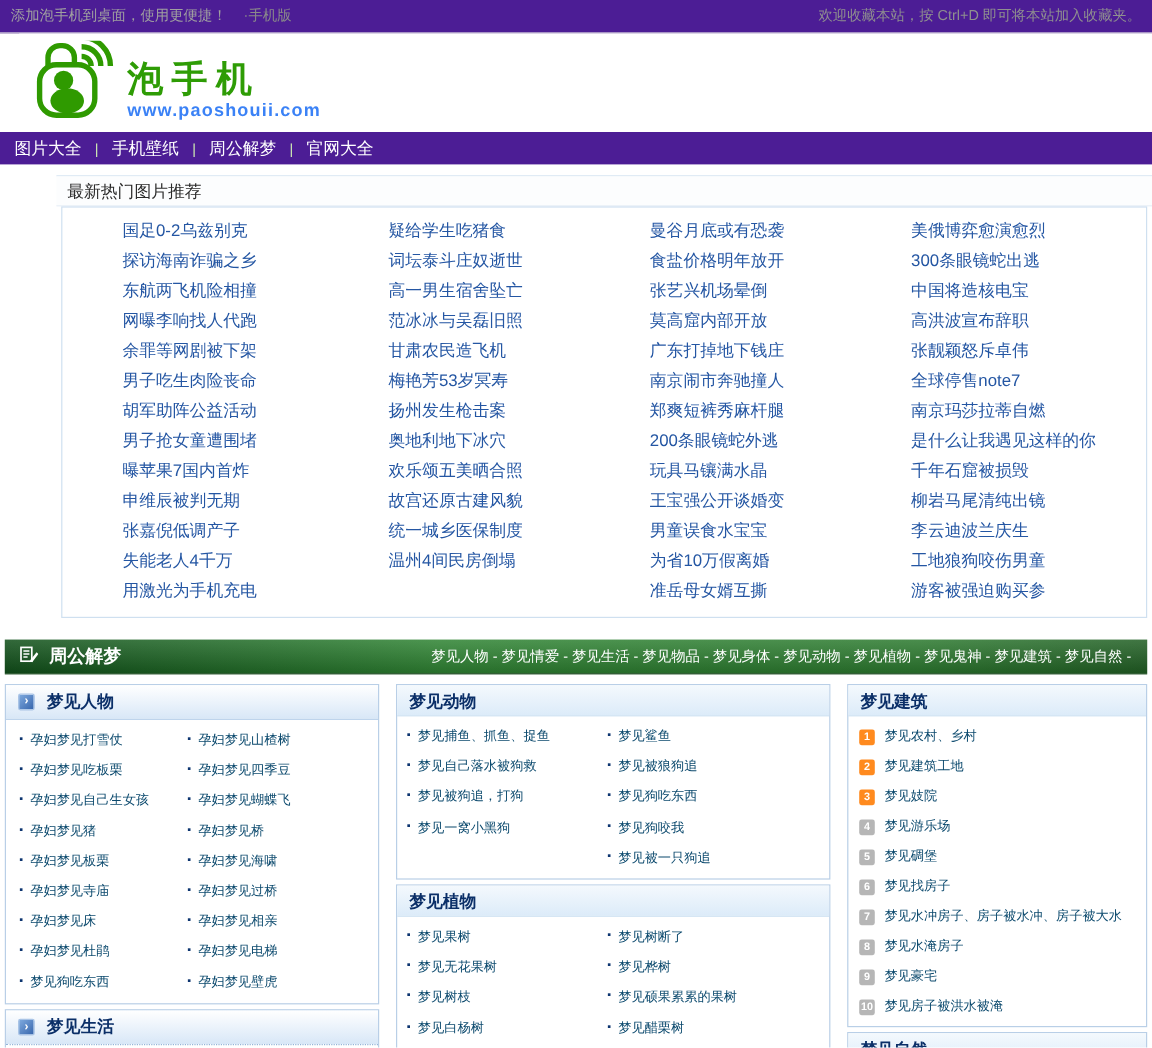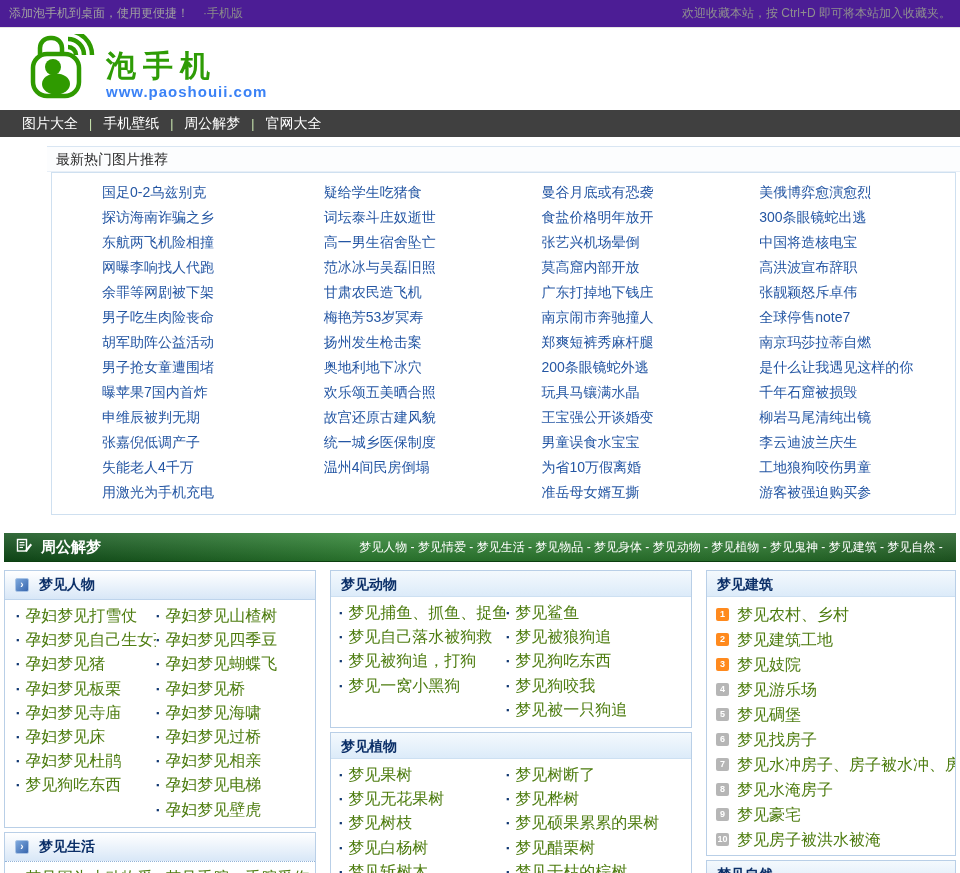--- a/index.html
+++ b/index.html
@@ -16,21 +16,21 @@
   .tb-right{color:#8f8f8f;}
 
   
   .site-header{height:82px;display:flex;align-items:center;padding-left:12px;background:#fff;margin-left:16px;}
   .logo{display:flex;align-items:flex-end;gap:6px;}
   .logo-txt{display:flex;flex-direction:column;padding-bottom:4px;}
   .logo-title{font-size:30px;font-weight:bold;color:#2e9c05;letter-spacing:7px;line-height:34px;}
   .logo-url{font-size:15px;font-weight:bold;color:#3b82f6;letter-spacing:1px;}
 
   
-  .main-nav{height:27px;background:#404040;display:flex;align-items:center;padding-left:22px;text-align:right;}
+  .main-nav{height:27px;background:#4c1d95;display:flex;align-items:center;padding-left:12px;text-align:right;}
   .main-nav ul{display:flex;align-items:center;}
   .main-nav a{color:#fff;font-size:14px;}
   .main-nav li+li::before{content:"|";color:#cdeab2;margin:0 11px;font-size:12px;}
 
   
   .hot-section{margin-top:9px;border-top:1px solid #d9e6f3;margin-left:47px;}
   .hot-header{height:25px;line-height:25px;padding-left:9px;font-size:14px;color:#2b2b2b;
     background:#fcfdfe;border-bottom:1px solid #e8eff7;}
   .hot-panel{margin:0 4px;border:1px solid #cfe0f0;display:flex;padding:7px 0 9px;}
   .hot-col{width:25%;}
@@ -60,21 +60,21 @@
     background:linear-gradient(#f4f9fd,#dcebf9);border-bottom:1px solid #cde0f2;}
   .icon-header{height:29px;background:linear-gradient(#ffffff,#d8e7f7);border-bottom:1px solid #bed4ec;
     display:flex;align-items:center;gap:10px;padding-left:10px;font-size:14px;font-weight:bold;color:#0b2f68;}
   .dotted{border-bottom:1px dotted #93b4d8;}
   .arrow-icon{width:14px;height:14px;flex:none;border-radius:2px;border:1px solid #a9c4e6;
     background:linear-gradient(135deg,#7ea9de,#3766ad);color:#fff;font-size:10px;line-height:12px;text-align:center;}
 
   .two-col{display:flex;padding:4px 0 5px;}
   .dream-list li{line-height:23.2px;white-space:nowrap;overflow:hidden;}
   .blt{color:#0d3570;font-size:9px;margin-right:6px;vertical-align:2px;}
-  .dlink{color:#4d7c0f;font-size:16px;}
+  .dlink{color:#0c4a6e;font-size:11px;}
   .col-left .dream-list:first-child{width:151px;padding-left:11px;flex:none;}
   .col-left .dream-list:last-child{flex:1;}
   .col-mid .dream-list:first-child{width:175px;padding-left:8px;flex:none;}
   .col-mid .dream-list:last-child{flex:1;}
 
   .num-list{padding:5px 0 3px;}
   .num-list li{display:flex;align-items:center;line-height:25px;padding-left:9px;white-space:nowrap;overflow:hidden;}
   .num{width:13px;height:13px;flex:none;border-radius:2px;margin-right:8px;color:#fff;
     font-size:9px;font-weight:bold;line-height:13px;text-align:center;}
   .num.hot{background:#ff8a1e;}
@@ -229,20 +229,21 @@
   <div class="col-left">
     <div class="box">
       <div class="icon-header">
         <span class="arrow-icon">›</span>
         <span>梦见人物</span>
       </div>
       <div class="two-col">
         <ul class="dream-list">
 
         <li><span class="blt">▪</span><a class="dlink">孕妇梦见打雪仗</a></li>
+            <li><span class="blt">▪</span><a class="dlink">孕妇梦见吃板栗</a></li>
             <li><span class="blt">▪</span><a class="dlink">孕妇梦见自己生女孩</a></li>
             <li><span class="blt">▪</span><a class="dlink">孕妇梦见猪</a></li>
             <li><span class="blt">▪</span><a class="dlink">孕妇梦见板栗</a></li>
             <li><span class="blt">▪</span><a class="dlink">孕妇梦见寺庙</a></li>
             <li><span class="blt">▪</span><a class="dlink">孕妇梦见床</a></li>
             <li><span class="blt">▪</span><a class="dlink">孕妇梦见杜鹃</a></li>
             <li><span class="blt">▪</span><a class="dlink">梦见狗吃东西</a></li>
           </ul>
         <ul class="dream-list">
 

